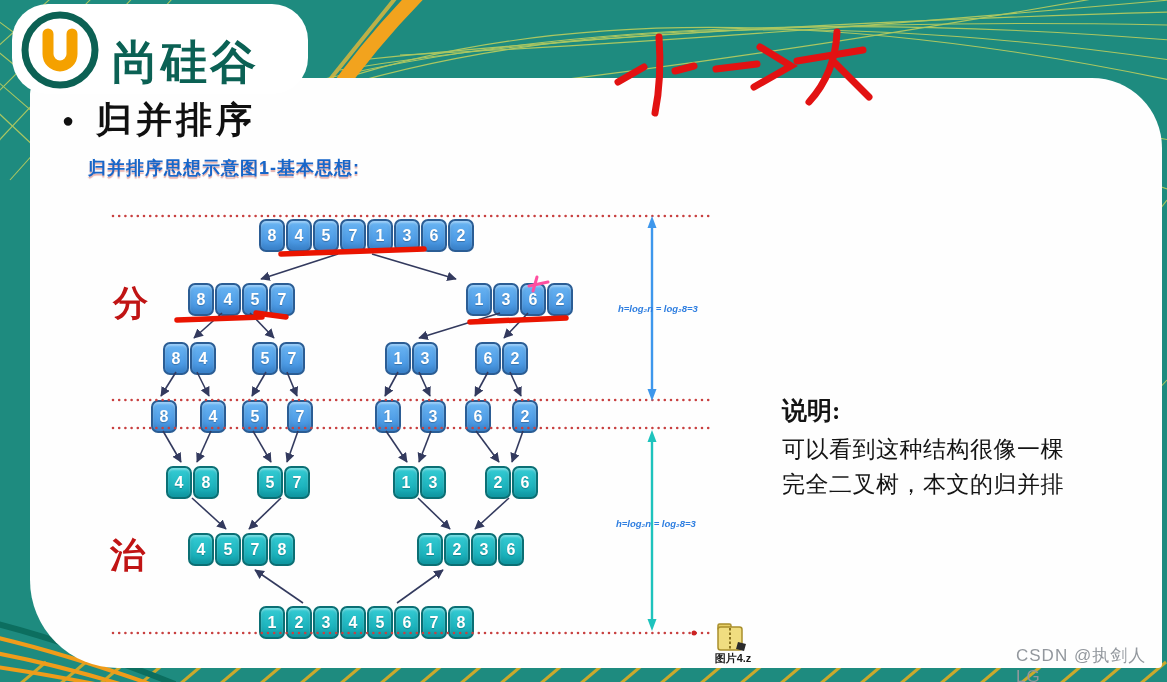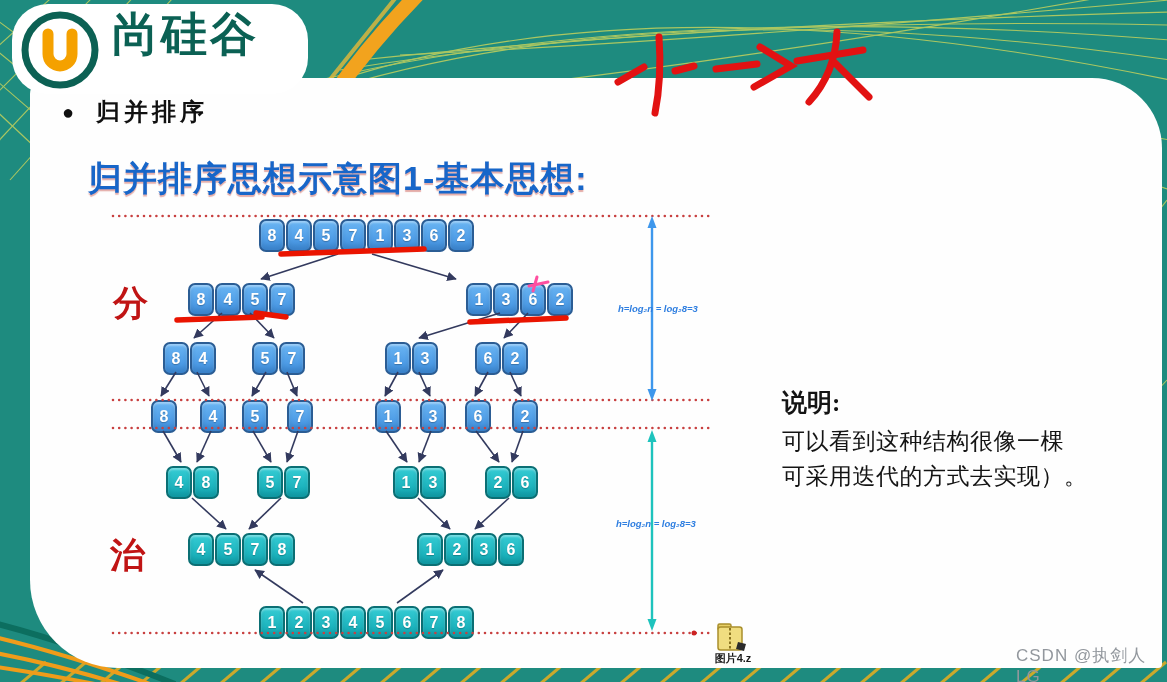--- a/index.html
+++ b/index.html
@@ -4,39 +4,39 @@
 <style>
   html,body{margin:0;padding:0;}
   body{font-family:"Liberation Sans","DejaVu Sans",sans-serif;}
   .stage{position:relative;width:1167px;height:682px;overflow:hidden;background:#1e8b7f;}
   svg{display:block;}
   .bg,.overlay{position:absolute;left:0;top:0;pointer-events:none;}
   .panel{position:absolute;left:30px;top:78px;width:1132px;height:590px;background:#fefefe;
          border-radius:16px 70px 4px 88px;}
   
   .logo{position:absolute;left:12px;top:4px;width:296px;height:90px;background:#fff;
-        border-radius:36px;display:flex;align-items:flex-start;}
+        border-radius:36px;display:flex;align-items:flex-end;}
   .brand{color:#0b6154;font-weight:800;font-size:46px;letter-spacing:3px;margin-left:8px;
          font-family:"Liberation Sans","DejaVu Sans",sans-serif;}
   
   .heading{position:absolute;left:62px;top:96px;display:flex;align-items:center;color:#101010;}
   .bullet{font-size:20px;margin-right:22px;}
-  .htitle{font-size:24px;font-weight:800;letter-spacing:4px;}
-  .subtitle{position:absolute;left:88px;top:156px;font-size:34px;font-weight:800;color:#1766c9;
+  .htitle{font-size:36px;font-weight:800;letter-spacing:4px;}
+  .subtitle{position:absolute;left:88px;top:156px;font-size:18px;font-weight:800;color:#1766c9;
             letter-spacing:1px;text-shadow:0 2px 1px rgba(190,50,40,.4);}
   
   .grp{position:absolute;display:flex;gap:1px;}
   .nbox{width:22px;height:29px;border-radius:7px;display:flex;align-items:center;justify-content:center;
         color:#fff;font-weight:800;font-size:16px;text-shadow:0 1px 1px rgba(0,0,0,.25);
         box-shadow:inset 0 -5px 5px rgba(0,0,0,.10), inset 0 2px 2px rgba(255,255,255,.35);}
   .split .nbox{background:linear-gradient(#6ab5f3,#3f8fdf);border:2px solid #2b5d94;}
   .merge .nbox{background:linear-gradient(#35ccd4,#10a7b2);border:2px solid #0b6f74;}
   .phase-label{position:absolute;color:#c01414;font-size:35px;font-weight:700;}
   
-  .note{position:absolute;left:782px;top:386px;width:356px;color:#141414;
+  .note{position:absolute;left:782px;top:394px;width:356px;color:#141414;
         font-family:"Liberation Serif","DejaVu Serif",serif;}
   .note-title{font-size:25px;font-weight:800;margin-bottom:6px;}
   .note-line{font-size:23px;line-height:34.5px;letter-spacing:.5px;}
   .lead-bold::first-letter{font-weight:800;}
   
   .file-icon{position:absolute;left:714px;top:620px;width:36px;height:34px;cursor:pointer;}
   .file-label{position:absolute;left:698px;top:651px;width:70px;text-align:center;
               font-size:11px;font-weight:700;color:#1b1b1b;}
   .watermark{position:absolute;left:1016px;top:644px;font-size:17px;color:#92979d;letter-spacing:1px;}
   .formula{font-size:9.5px;font-style:italic;font-weight:700;fill:#2e7ee0;}
@@ -308,21 +308,21 @@
       <path d="M797 61 L863 50"></path>
       <path d="M837 32 C836 55 829 80 809 102"></path>
       <path d="M835 63 L869 97"></path>
     </g>
     <circle cx="694" cy="633" r="2.5" fill="#cc2222"></circle>
   </svg>
 
   <div class="note">
     <div class="note-title">说明:</div>
     <div class="note-line">可以看到这种结构很像一棵</div>
-    <div class="note-line">可采用迭代的方式去实现）。</div>
+    <div class="note-line">完全二叉树，本文的归并排</div>
   </div>
 
   <div class="file-icon">
     <svg width="36" height="34">
       <rect x="4" y="4" width="13" height="6" rx="1.5" fill="#e7cf66" stroke="#a98f2c" stroke-width="1.5"></rect>
       <rect x="4" y="7" width="24" height="23" rx="2.5" fill="#f0dd80" stroke="#a98f2c" stroke-width="1.5"></rect>
       <line x1="16" y1="8" x2="16" y2="29" stroke="#8a7420" stroke-width="2" stroke-dasharray="2.5 2"></line>
       <path d="M24 22 L32 24 L30 31 L22 29 Z" fill="#2b2b2b"></path>
     </svg>
   </div>

